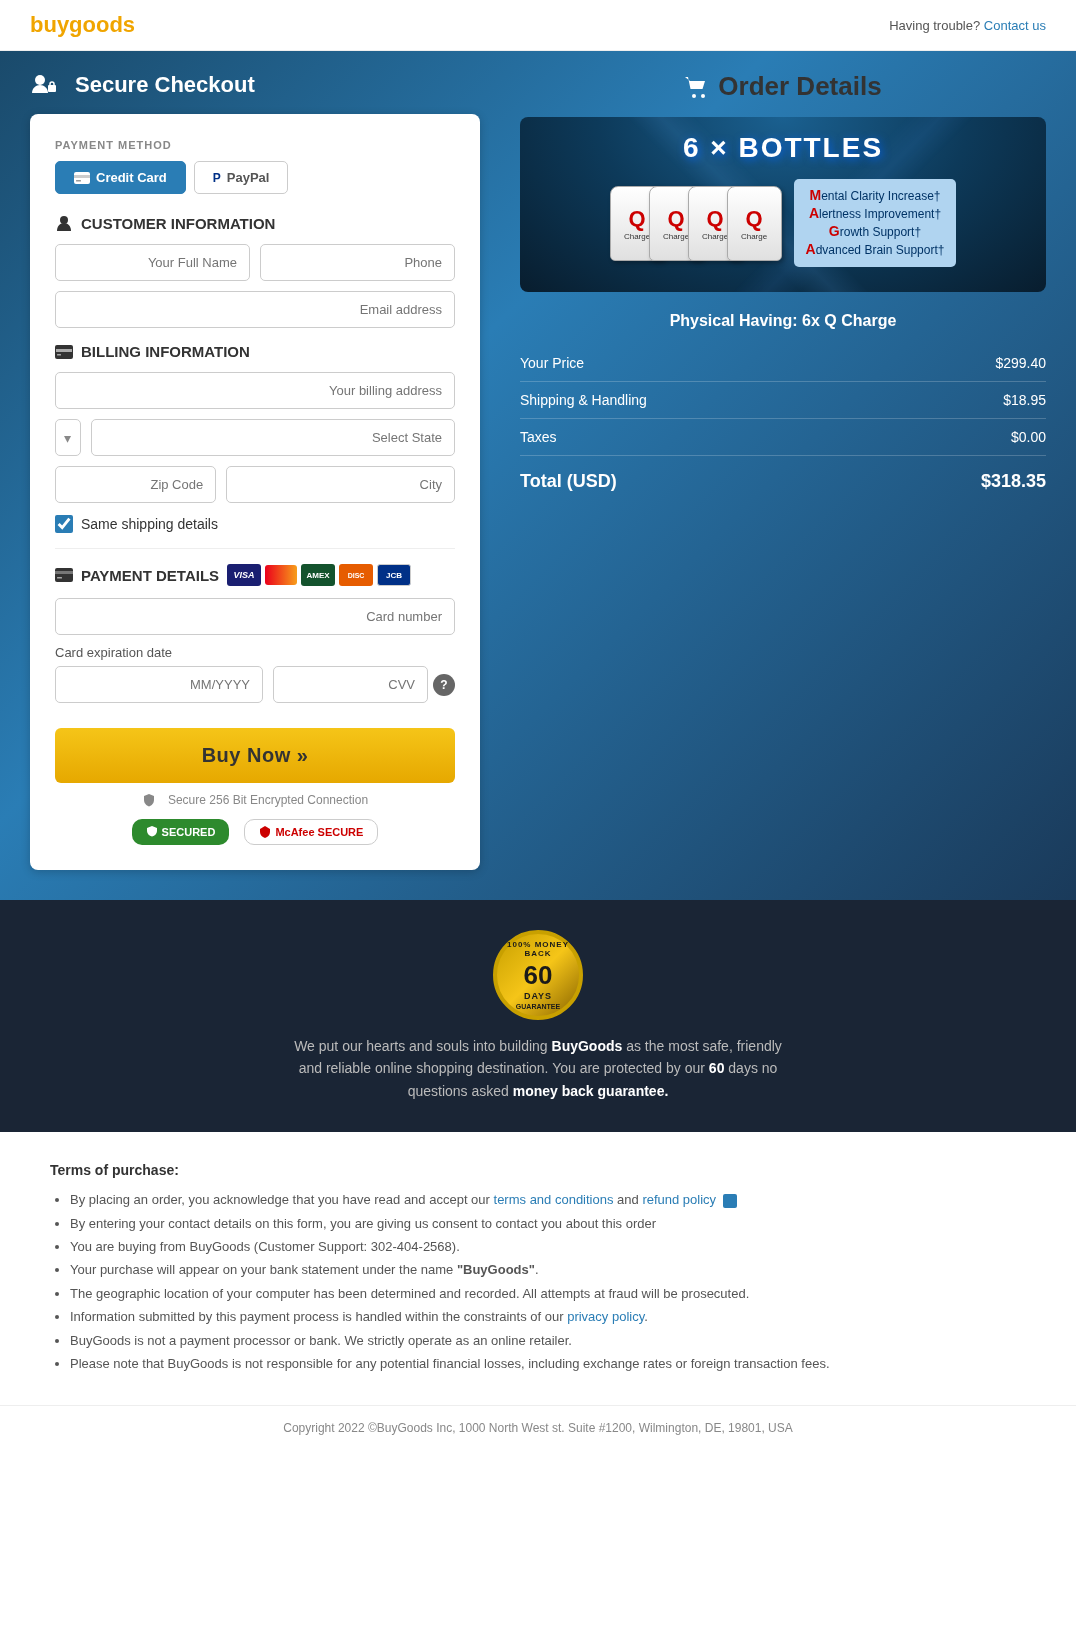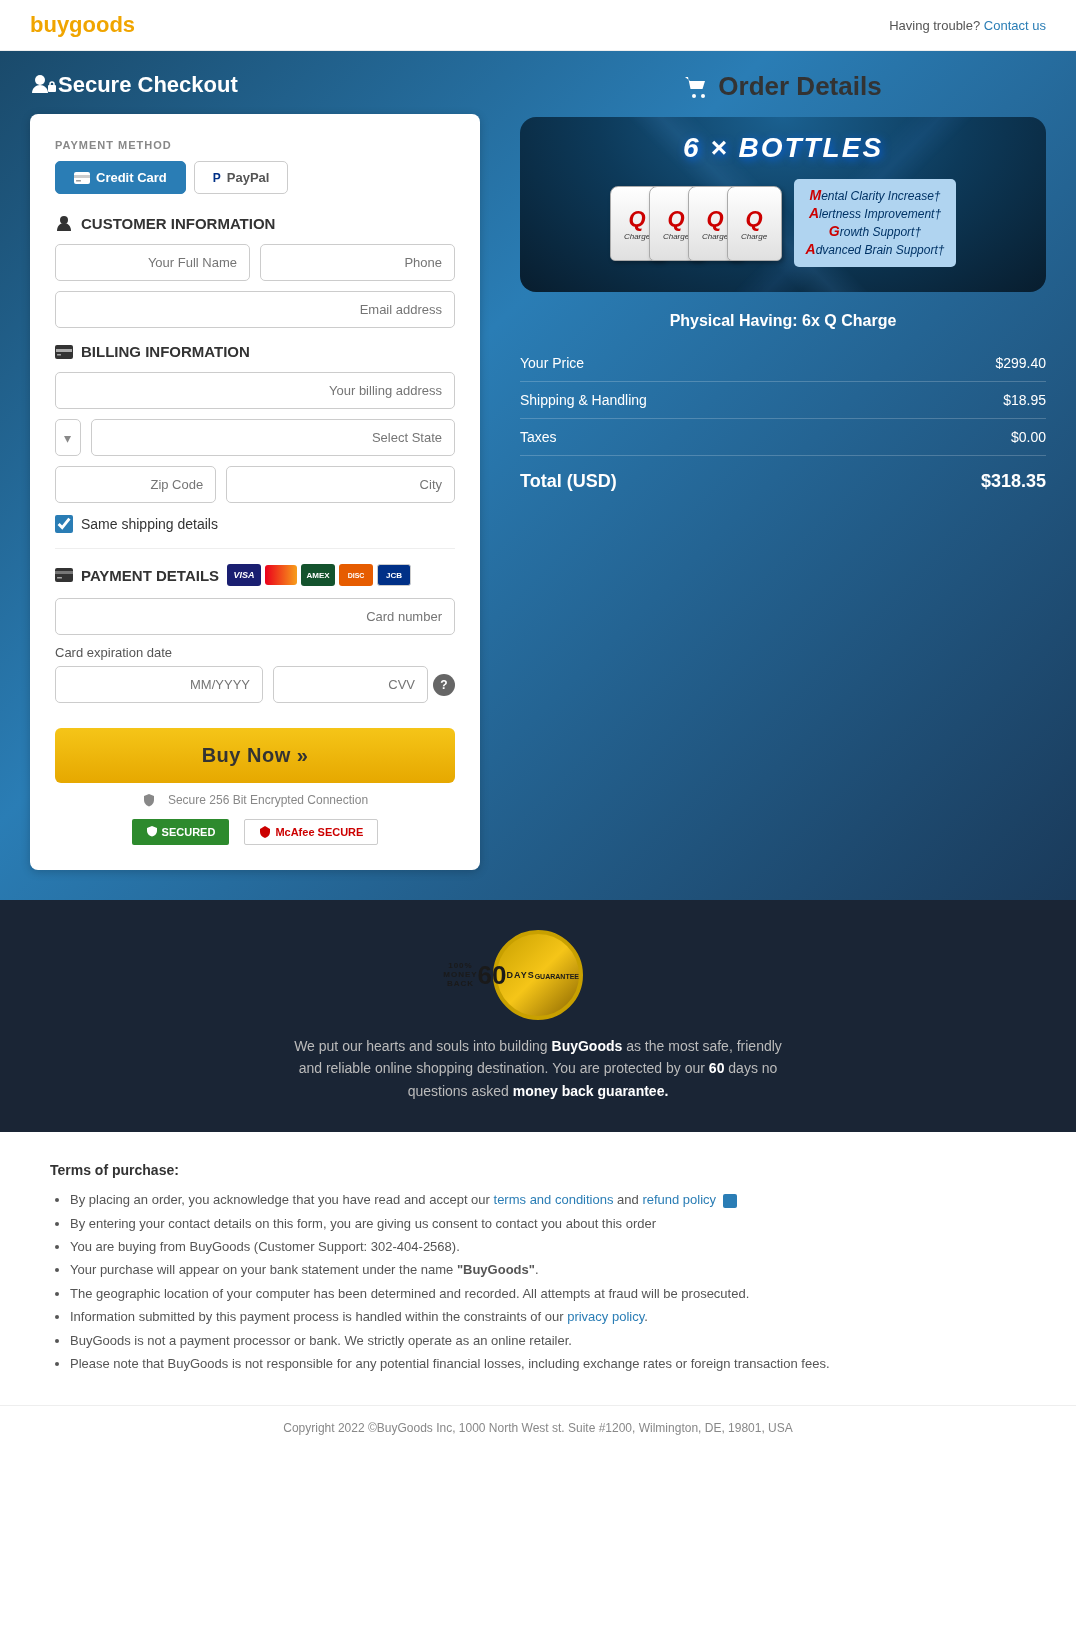--- a/index.html
+++ b/index.html
@@ -198,21 +198,21 @@
     }
 
     .trust-badges {
       display: flex;
       justify-content: center;
       gap: 15px;
       margin-top: 8px;
     }
     .badge {
       padding: 6px 14px;
-      border-radius: 2px;
+      border-radius: 10px;
       font-size: 11px;
       font-weight: bold;
       display: flex;
       align-items: center;
       gap: 4px;
     }
     .green-badge { background: #2d8a2d; color: #fff; }
     .mcafee-badge { background: #fff; border: 1px solid #ccc; color: #c00; }
     .bottle {
       width: 55px;
@@ -281,23 +281,23 @@
       text-align: center;
       color: #ccc;
     }
     .guarantee-badge {
       width: 90px;
       height: 90px;
       border-radius: 50%;
       background: linear-gradient(135deg, #c8a000, #f5c518, #8a6500);
       border: 4px solid #c8a000;
       display: flex;
-      flex-direction: row;
-      align-items: center;
-      justify-content: flex-end;
+      flex-direction: column;
+      align-items: center;
+      justify-content: center;
       margin: 0 auto 15px;
       color: #1a1a1a;
       font-weight: bold;
     }
     .guarantee-badge .days { font-size: 26px; font-weight: 900; }
     .guarantee-badge .days-label { font-size: 9px; letter-spacing: 1px; }
     .guarantee-text {
       max-width: 500px;
       margin: 0 auto;
       line-height: 1.6;
@@ -344,40 +344,39 @@
     }
 
     
     .hero-left-title {
       color: #fff;
       font-size: 22px;
       font-weight: bold;
       margin-bottom: 15px;
       display: flex;
       align-items: center;
-      gap: 0;
+      gap: 17px;
     }
     .hero-right { flex: 1; }
 
     .bottles-and-info {
       display: flex;
       align-items: center;
       gap: 10px;
       justify-content: center;
       margin-bottom: 10px;
     }
 
     .lightning-bg {
       position: relative;
       background: radial-gradient(ellipse at center top, #1a6090 0%, #0d3a5a 50%, #081d2e 100%);
-      border-radius: 16px;
+      border-radius: 8px;
       overflow: hidden;
       padding: 15px;
       margin-bottom: 12px;
-      font-style: italic;
     }
     .lightning-effect {
       position: absolute;
       top: 0; left: 0; right: 0; bottom: 0;
       opacity: 0.3;
       background: 
         linear-gradient(45deg, transparent 40%, rgba(100,180,255,0.4) 45%, transparent 50%),
         linear-gradient(-45deg, transparent 35%, rgba(80,160,255,0.3) 40%, transparent 45%);
     }
   </style>

